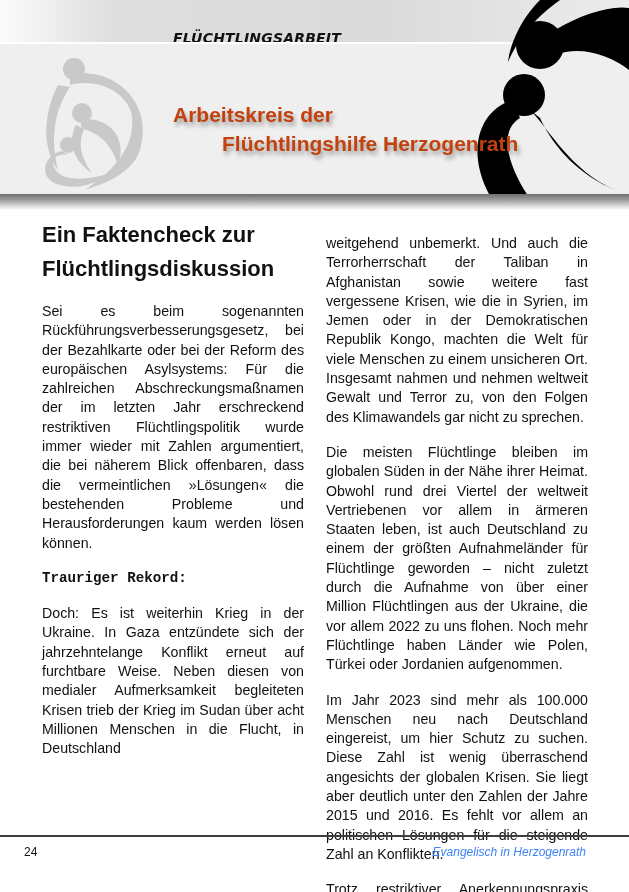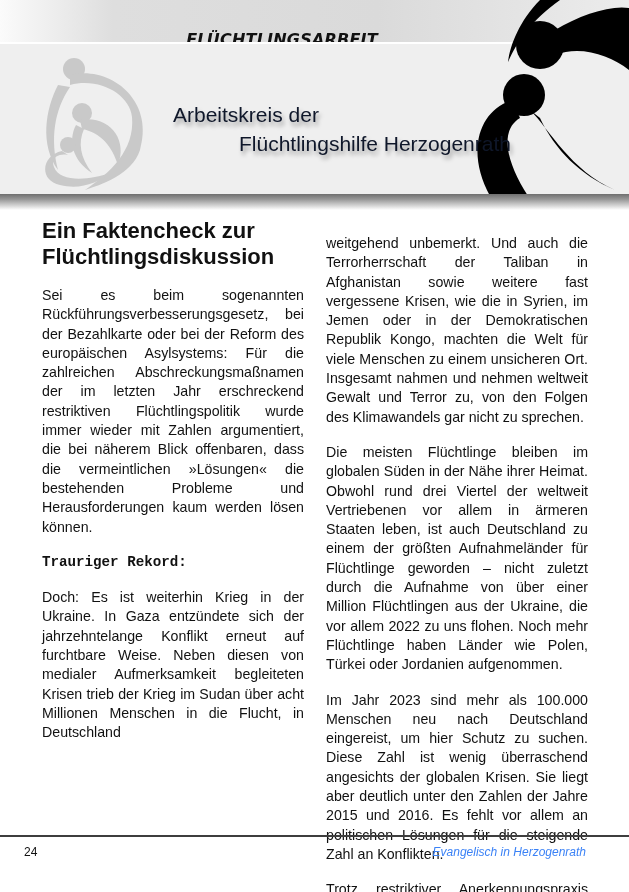--- a/index.html
+++ b/index.html
@@ -9,52 +9,52 @@
     font-family:"Liberation Sans", sans-serif;
     color:#111;
   }
   .top-band {
     position:absolute; left:0; top:0; width:629px; height:43px;
     background:linear-gradient(to right, #fbfbfb 0%, #dedede 18%, #dadada 60%, #ececec 100%);
   }
   .running-head {
     position:absolute; top:30px; left:0; width:514px; text-align:center;
     font-family:"DejaVu Sans", sans-serif; font-style:italic; font-weight:bold;
-    font-size:16px; letter-spacing:0.2px; color:#111;padding-left:25px;
+    font-size:14px; letter-spacing:0.2px; color:#111;
   }
   .band-line {
     position:absolute; left:0; top:42px; width:629px; height:2px; background:#ffffff;
   }
   .banner {
     position:absolute; left:0; top:44px; width:629px; height:150px;
     background:#efefef;
   }
   .banner-shadow {
     position:absolute; left:0; top:194px; width:629px; height:16px;
     background:linear-gradient(to bottom, #6f6f6f 0%, #9a9a9a 35%, #d8d8d8 75%, #ffffff 100%);
   }
   .banner-title1, .banner-title2 {
-    position:absolute; font-weight:normal; font-size:21px; color:#0f172a;
+    position:absolute; font-weight:bold; font-size:21px; color:#c2410c;
     text-shadow: 2px 4px 4px rgba(0,0,0,0.35);
     white-space:nowrap;
   }
   .banner-title1 { left:173px; top:103px; }
-  .banner-title2 { left:239px; top:132px; }
+  .banner-title2 { left:222px; top:132px; }
   .logo-faded { position:absolute; left:40px; top:55px; width:120px; height:135px; }
   .logo-dark { position:absolute; left:470px; top:0px; width:159px; height:196px; }
 
   .col {
     position:absolute; top:214px; font-size:14.2px; line-height:19.3px;
     text-align:justify; hyphens:manual;
   }
   .col-left { left:42px; width:262px; }
   .col-right { left:326px; width:262px; top:218px; }
   .col p { margin:16px 0 6px 0; }
   .h1 {
-    font-size:22px; font-weight:bold; line-height:26px; margin:4px 0 0 0; text-align:left;
+    font-size:22px; font-weight:bold; line-height:34px; margin:4px 0 0 0; text-align:left;
     color:#111;
   }
   .lead { font-weight:bold; letter-spacing:0.1px; }
   .b { font-weight:normal; }
   .subhead { font-weight:bold; margin:0;font-family:Liberation Mono, monospace; }
 
   .footer-rule {
     position:absolute; left:0; top:835px; width:629px; height:2px; background:#3e3e3e;
   }
   .page-num {

